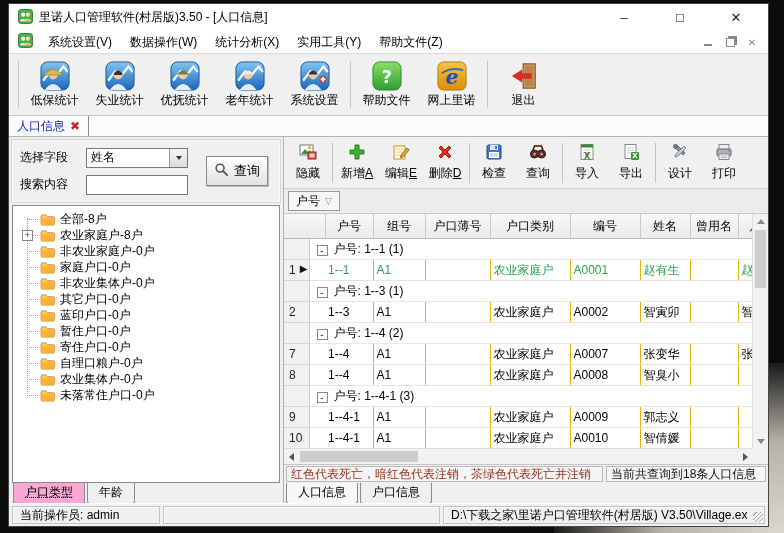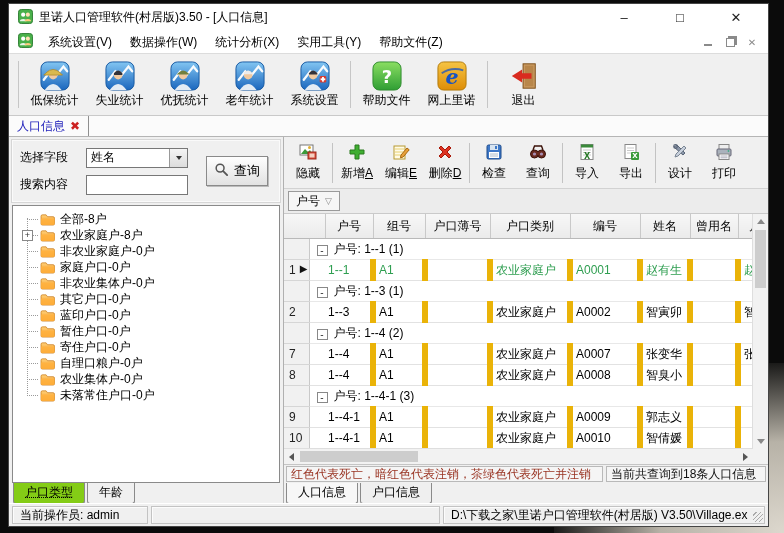--- a/index.html
+++ b/index.html
@@ -53,38 +53,38 @@
   .tree-trunk{position:absolute;left:14px;top:12px;height:178px;border-left:1px dotted #9a9a9a}
   .tree-item{height:16px;display:flex;align-items:center;position:relative;padding-left:27px;white-space:nowrap}
   .stub{position:absolute;left:14px;top:8px;width:11px;border-top:1px dotted #9a9a9a}
   .expand-box{position:absolute;left:9px;top:2.5px;width:11px;height:11px;border:1px solid #888;background:#fff;
        font-size:9px;line-height:9px;text-align:center;color:#333;box-sizing:border-box;z-index:2}
   .folder{margin-right:5px;display:flex}
   .tree-lbl{font-size:12px}
   .left-tabs{height:20px;display:flex;align-items:flex-start;padding-left:2px;gap:2px;flex:none}
   .ltab{background:#f0f0f0;border:1px solid #8a8a8a;border-top:none;border-radius:0 0 3px 3px;
        padding:1px 11px 2px;font-size:12px;white-space:nowrap}
-  .ltab.active{text-decoration:underline dotted;background:#84cc16}
+  .ltab.active{text-decoration:underline dotted;background:#f9a8d4}
   
   .right-panel{flex:1;display:flex;flex-direction:column;min-width:0;background:#f0f0f0}
   .grid-toolbar{height:49px;flex:none;display:flex;align-items:center;padding:1px 2px;border-bottom:1px solid #d2d2d2}
   .gbtn{width:44px;height:45px;display:flex;flex-direction:column;align-items:center;justify-content:center;gap:1px}
   .g-lbl{font-size:12px;white-space:nowrap}
   .g-sep{width:1px;height:40px;background:#c3c3c3;margin:0 2px;flex:none}
   .group-bar{height:24px;flex:none;background:#ececec;border-bottom:1px solid #cacaca;display:flex;align-items:center;padding-left:4px}
   .group-chip{height:18px;background:#f6f6f6;border:1px solid #9a9a9a;display:inline-flex;align-items:center;
        gap:5px;padding:0 7px;font-size:12px}
   .sort-glyph{font-size:9px;color:#888}
   .grid-wrap{flex:1;min-height:0;position:relative;background:#fff;border-bottom:1px solid #c5c5c5}
   .grid-scroll{position:absolute;left:0;top:0;right:15px;bottom:15px;overflow:hidden}
   table{border-collapse:collapse;table-layout:fixed;width:500px}
   th{background:linear-gradient(#f7f7f7,#ebebeb);border-right:1px solid #c9c9c9;border-bottom:1px solid #b9b9b9;
      font-weight:normal;font-size:12px;height:24px;padding:0 2px;white-space:nowrap;overflow:hidden;text-align:center}
   td{font-size:12px;height:20px;padding:0 3px;white-space:nowrap;overflow:hidden}
-  td.cell{border-right:6px solid #eab308;border-bottom:1px solid #e2e2e2}
+  td.cell{border-right:1px solid #eab308;border-bottom:1px solid #e2e2e2}
   td.indent{border-bottom:1px solid #e2e2e2}
   td.gutter{background:#f1f1f1;border-right:1px solid #c9c9c9;border-bottom:1px solid #d6d6d6;
      color:#222;padding-left:5px;position:relative}
   .cur{position:absolute;right:1px;top:3px;font-size:10px;color:#111}
   .group-cell{border-bottom:1px solid #e8e8e8}
   .collapse-box{display:inline-block;width:11px;height:11px;border:1px solid #888;background:#fff;font-size:10px;
      line-height:9px;text-align:center;color:#333;box-sizing:border-box;margin:0 6px 0 4px;vertical-align:-1px}
   .vbar{position:absolute;top:0;right:0;bottom:15px;width:15px;background:#f2f2f2;border-left:1px solid #dedede;
      display:flex;flex-direction:column;align-items:center}
   .hbar{position:absolute;left:0;right:15px;bottom:0;height:15px;background:#f2f2f2;border-top:1px solid #dedede;
@@ -105,21 +105,21 @@
   .ss-count{width:160px;color:#101010}
   .bottom-tabs{height:20px;flex:none;display:flex;align-items:flex-start;gap:2px;padding-left:2px;background:#f0f0f0}
   .btab{background:#efefef;border:1px solid #8a8a8a;border-top:none;border-radius:0 0 3px 3px;
      padding:1px 11px 2px;font-size:12px;white-space:nowrap}
   .btab.active{background:#f7f7f7;box-shadow:0 1px 0 #ccc}
   
   .statusbar{height:23px;flex:none;background:#f0f0f0;border-top:1px solid #fff;display:flex;gap:3px;
      padding:2px 3px;box-sizing:border-box}
   .sb-cell{border:1px solid #c3c3c3;box-shadow:inset 1px 1px 0 rgba(255,255,255,.8);font-size:12px;
      display:flex;align-items:center;padding:0 7px;white-space:nowrap;overflow:hidden;box-sizing:border-box}
-  .sb-op{width:136px}
+  .sb-op{width:148px}
   .sb-mid{flex:1}
   .sb-path{width:322px;position:relative}
   .grip{position:absolute;right:1px;bottom:1px;width:10px;height:10px;
      background:repeating-linear-gradient(135deg,transparent 0 2px,#aaa 2px 3px)}
   u{text-decoration:underline}
 </style>
 </head>
 <body>
 
 <svg width="0" height="0" style="position:absolute">

